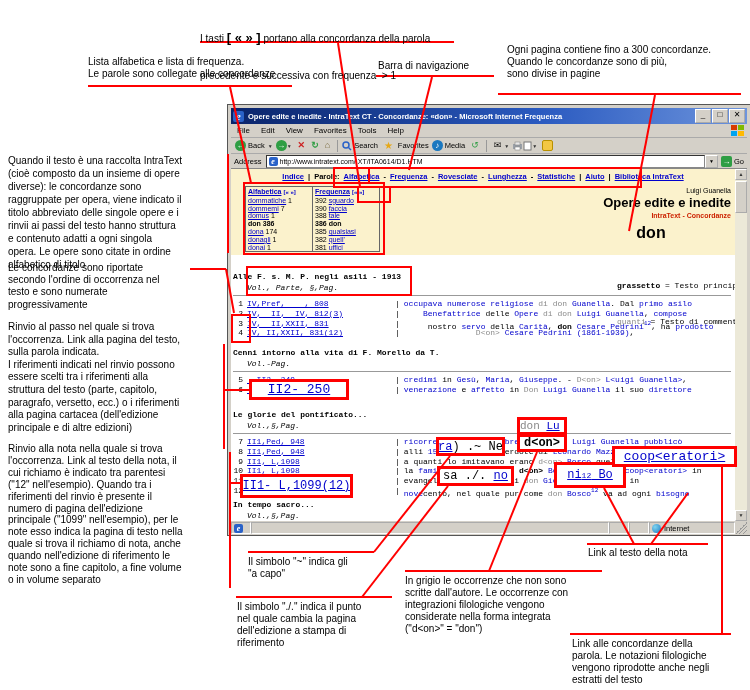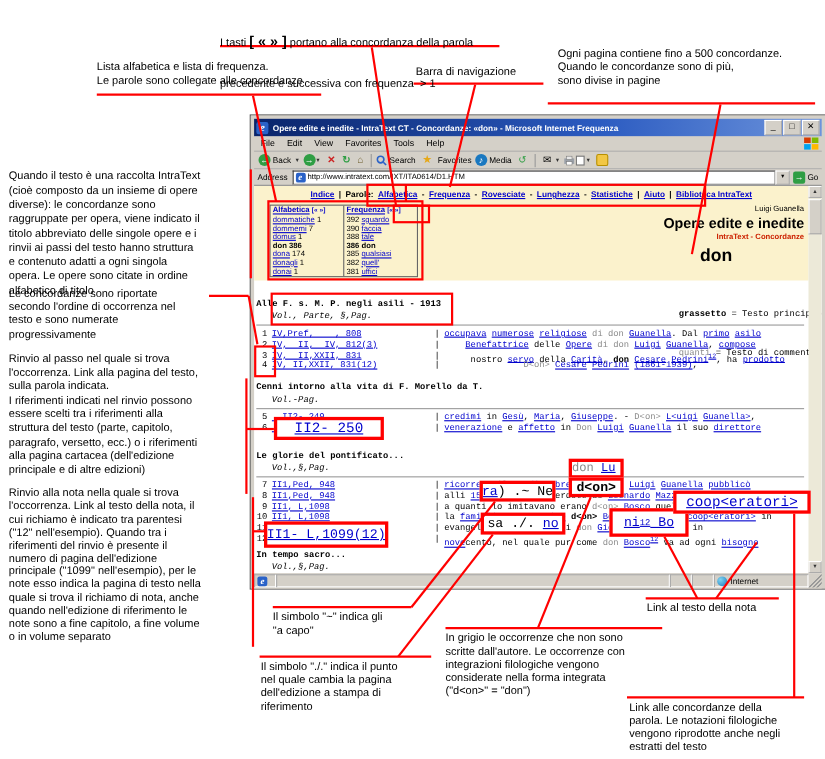--- a/index.html
+++ b/index.html
@@ -86,21 +86,21 @@
   #sections{position:absolute;left:0;top:0;width:504px;height:352px;padding-left:36px;}
   .csection{position:absolute;left:2px;width:502px;font:8px "Liberation Mono",monospace;}
   .stitle{font-weight:bold;height:11px;line-height:10px;white-space:pre;}
   .ssub{font-style:italic;margin-left:14px;height:10px;line-height:10px;white-space:pre;}
   .shr{border-top:1px solid #999;margin:2px 0 3px 0;width:498px;}
   .crow{display:flex;height:9.8px;line-height:9.8px;white-space:pre;}
   .rnum{width:10px;text-align:right;flex:none;}
   .rref{width:148px;margin-left:4px;flex:none;color:#0000cc;text-decoration:underline;overflow:hidden;}
   .rpipe{flex:none;}
   .rtext{margin-left:4px;flex:none;}
-  .sg-l{color:#0000cc;text-decoration:underline;}
+  .sg-l{color:#0000cc;}
   .sg-g{color:#8a8a8a;}
   .sg-b{font-weight:bold;}
   sup.sg-l{font-size:6px;}
   
   #scrollbar{position:absolute;right:0;top:0;width:12px;height:352px;background:#ece9d8;}
   .sbtn{position:absolute;left:0;width:12px;height:11px;background:#d4d0c8;border:1px outset #fff;
         box-sizing:border-box;font-size:5px;text-align:center;line-height:9px;color:#333;}
   #sthumb{position:absolute;left:0;top:12px;width:12px;height:32px;background:#d4d0c8;
           border:1px outset #fff;box-sizing:border-box;}
   
@@ -349,21 +349,21 @@
     </g>
   </svg>
 
   <div class="ann" style="left:200px;top:8px">
     <div><span>I tasti </span><span class="big-brackets">[ « » ]</span><span> portano alla concordanza della parola</span></div>
     <div>precedente e successiva con frequenza  &gt; 1</div>
   </div>
   <div class="ann" style="left:88px;top:56px">Lista alfabetica e lista di frequenza.
 Le parole sono collegate alle concordanze</div>
   <div class="ann" style="left:378px;top:60px">Barra di navigazione</div>
-  <div class="ann" style="left:507px;top:44px">Ogni pagina contiene fino a 500 concordanze.
+  <div class="ann" style="left:507px;top:44px">Ogni pagina contiene fino a 300 concordanze.
 Quando le concordanze sono di più,
 sono divise in pagine</div>
   <div class="ann" style="left:8px;top:154px;line-height:13px">Quando il testo è una raccolta IntraText
 (cioè composto da un insieme di opere
 diverse): le concordanze sono
 raggruppate per opera, viene indicato il
 titolo abbreviato delle singole opere e i
 rinvii ai passi del testo hanno struttura
 e contenuto adatti a ogni singola
 opera. Le opere sono citate in ordine

